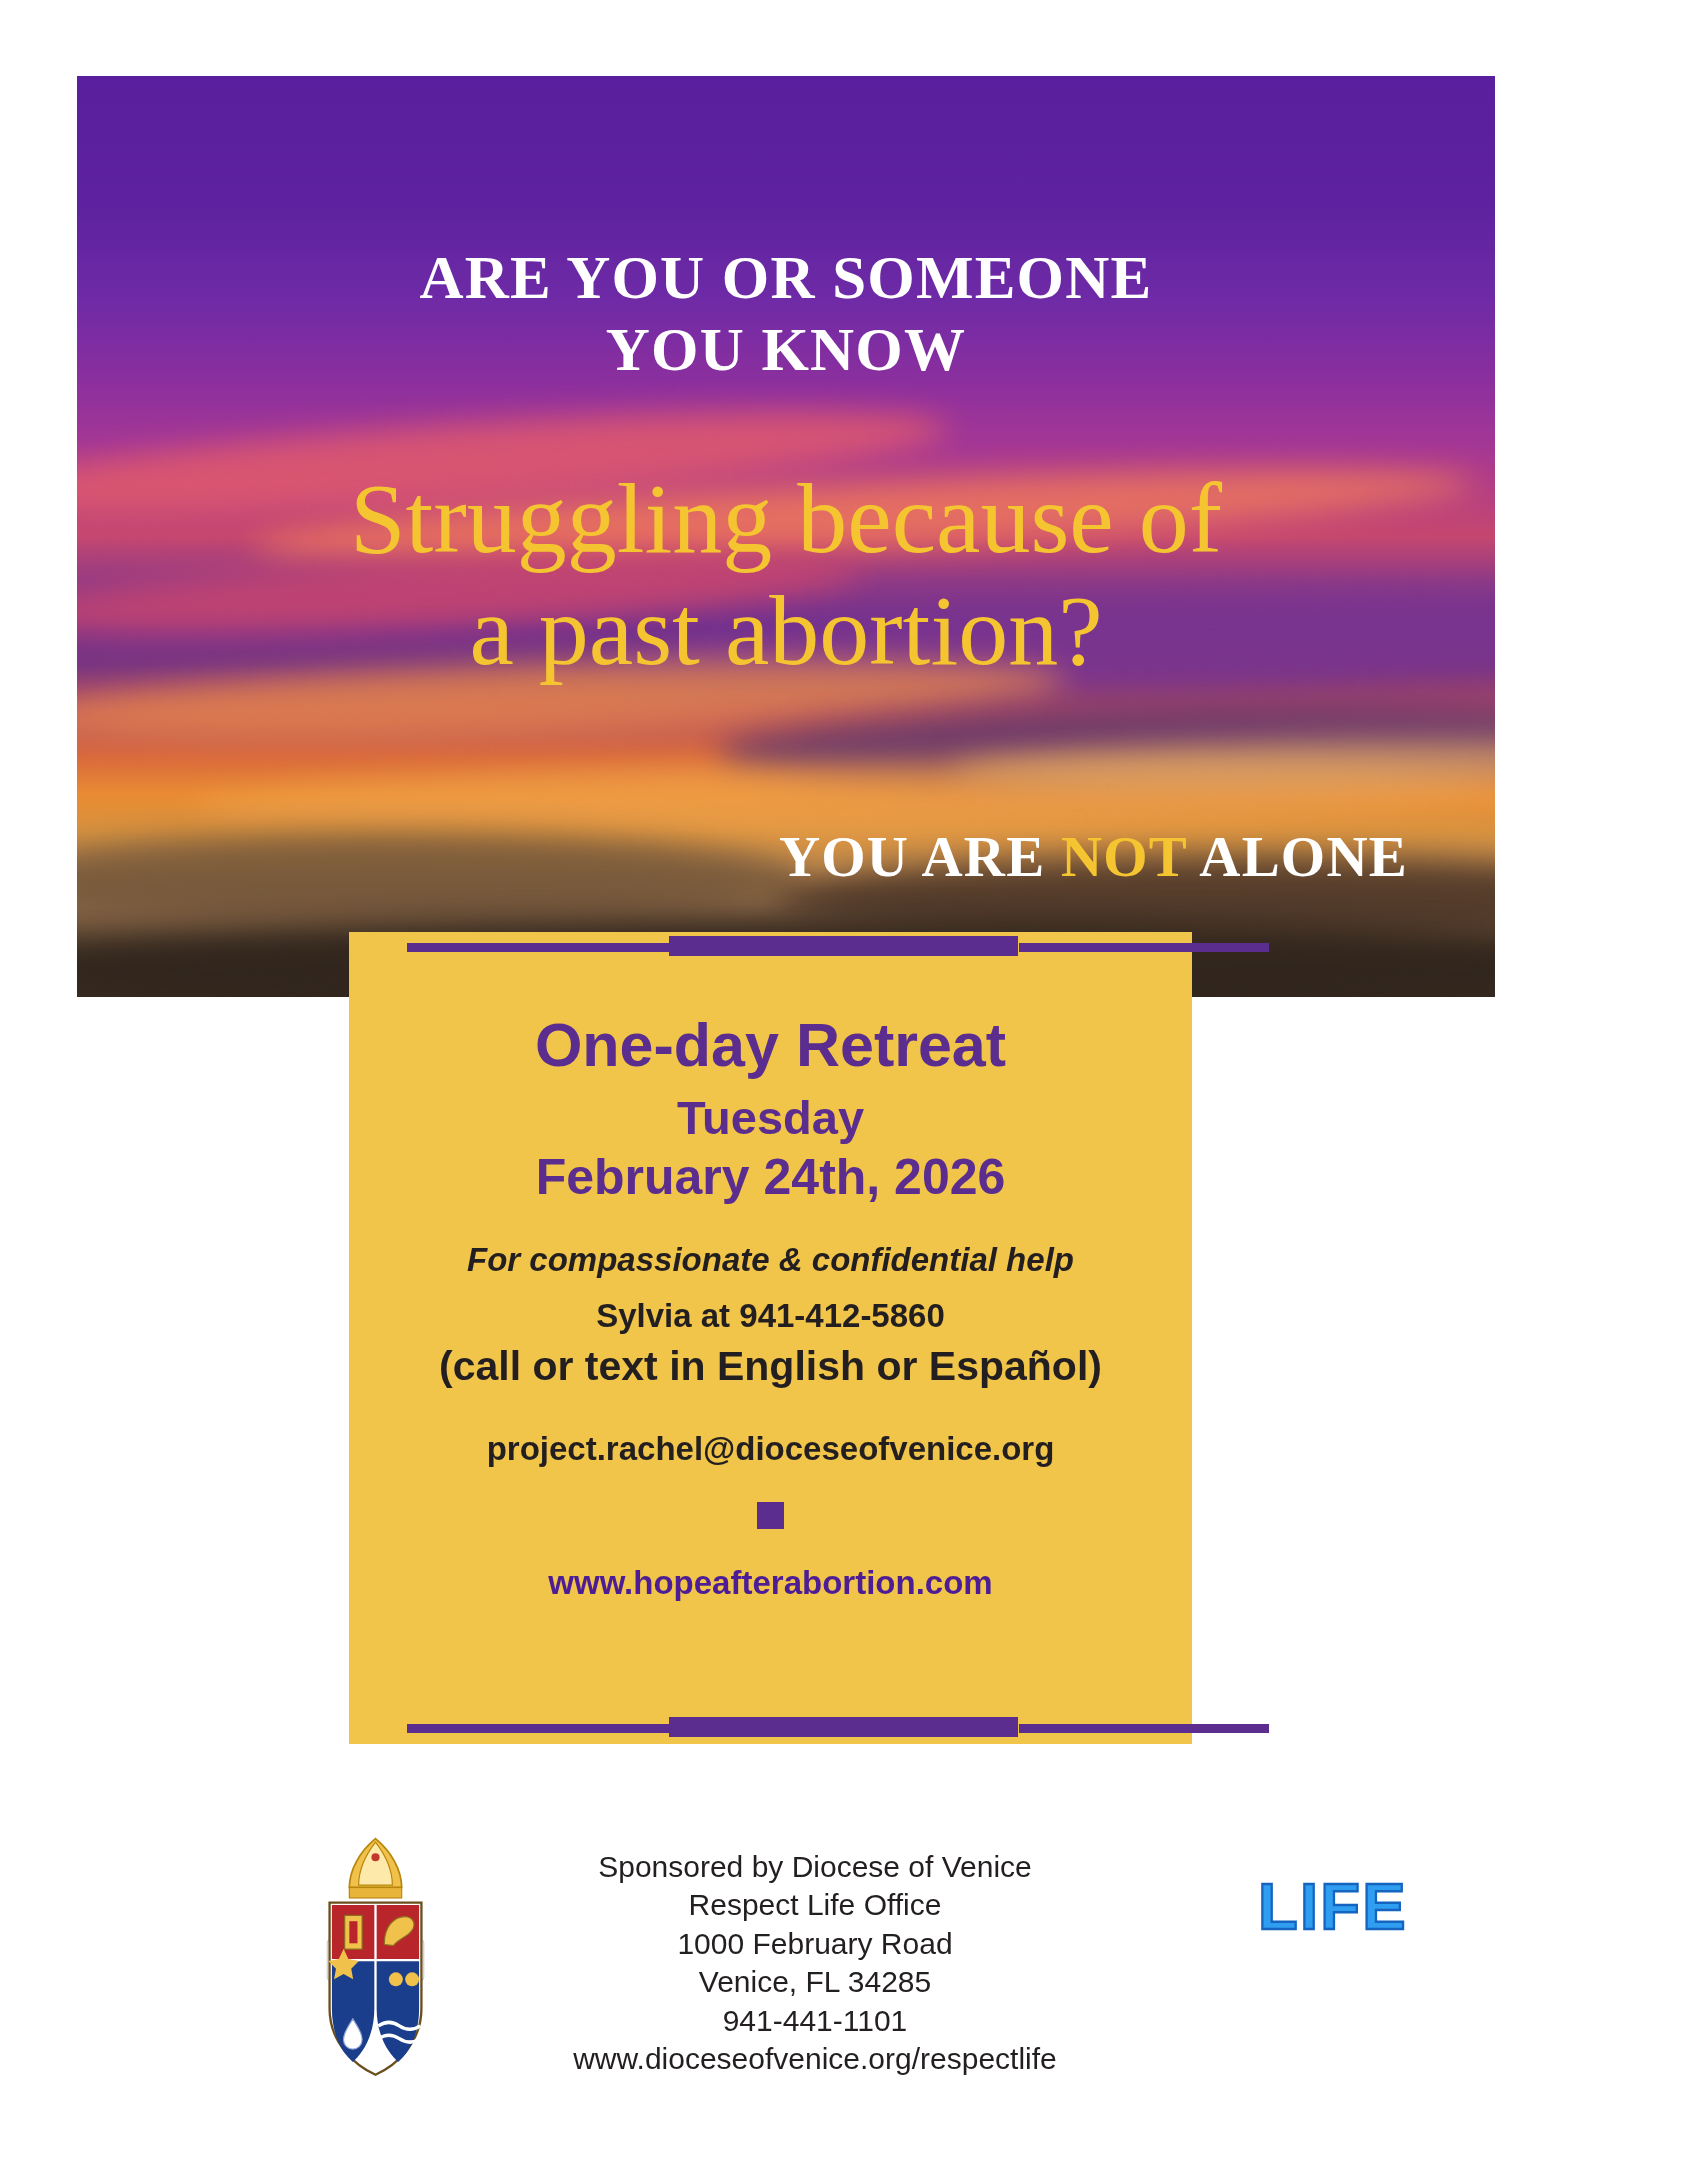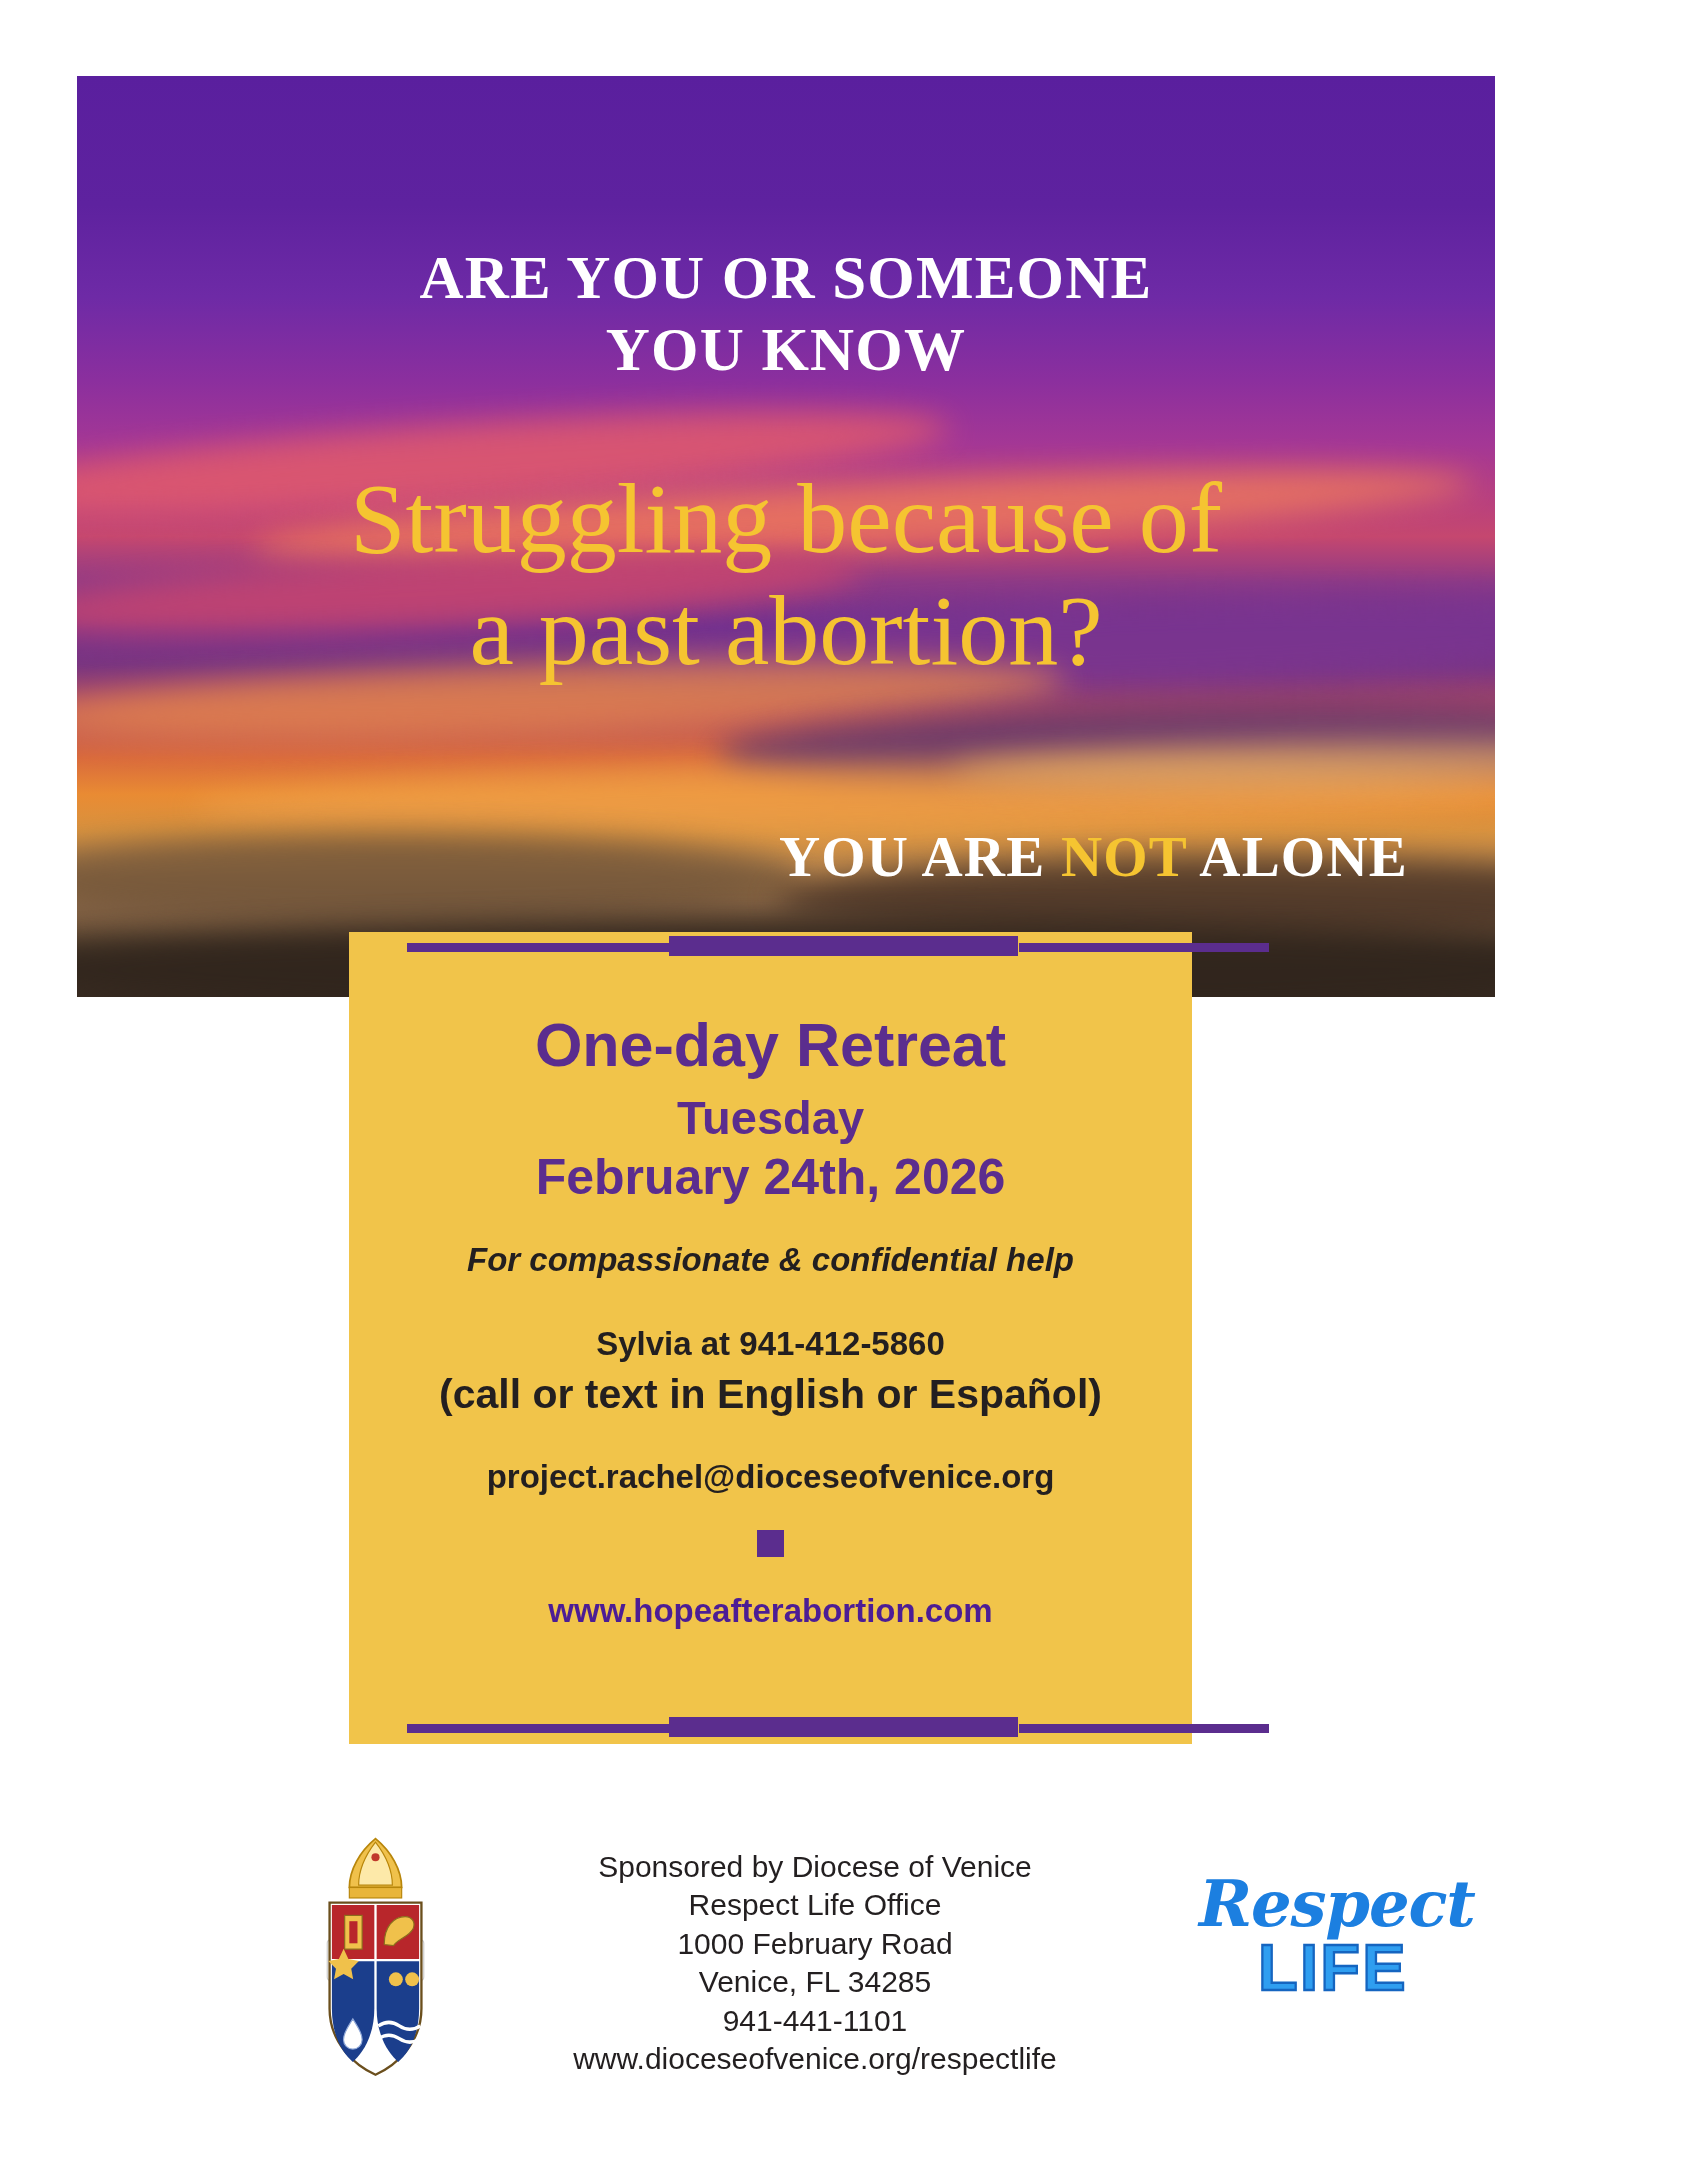--- a/index.html
+++ b/index.html
@@ -156,21 +156,21 @@
     line-height: 1.1;
   }
   .help-line {
     margin-top: 36px;
     font-size: 33px;
     font-weight: bold;
     font-style: italic;
     color: #231f20;
   }
   .contact-name {
-    margin-top: 44px;
+    margin-top: 16px;
     font-size: 33px;
     font-weight: bold;
     color: #231f20;
     line-height: 1.3;
   }
   .contact-sub {
     margin-top: 2.3px;
     font-size: 41px;
     font-weight: bold;
     color: #231f20;
@@ -336,18 +336,17 @@
   <div class="sponsor">
     <div>Sponsored by Diocese of Venice</div>
     <div>Respect Life Office</div>
     <div>1000 February Road</div>
     <div>Venice, FL 34285</div>
     <div>941-441-1101</div>
     <div>www.dioceseofvenice.org/respectlife</div>
   </div>
 
   <div class="respect">
-    <div class="rl-script">Respect</div>
     <div class="rl-life">LIFE</div>
   </div>
 
 </div>
 
 
 </body></html>

